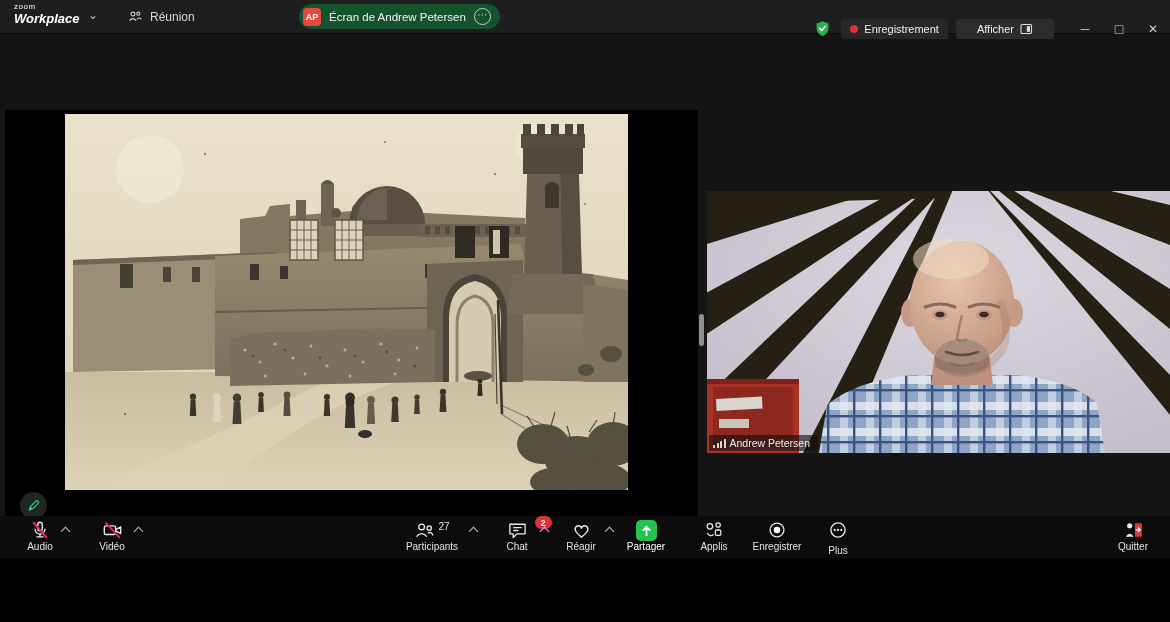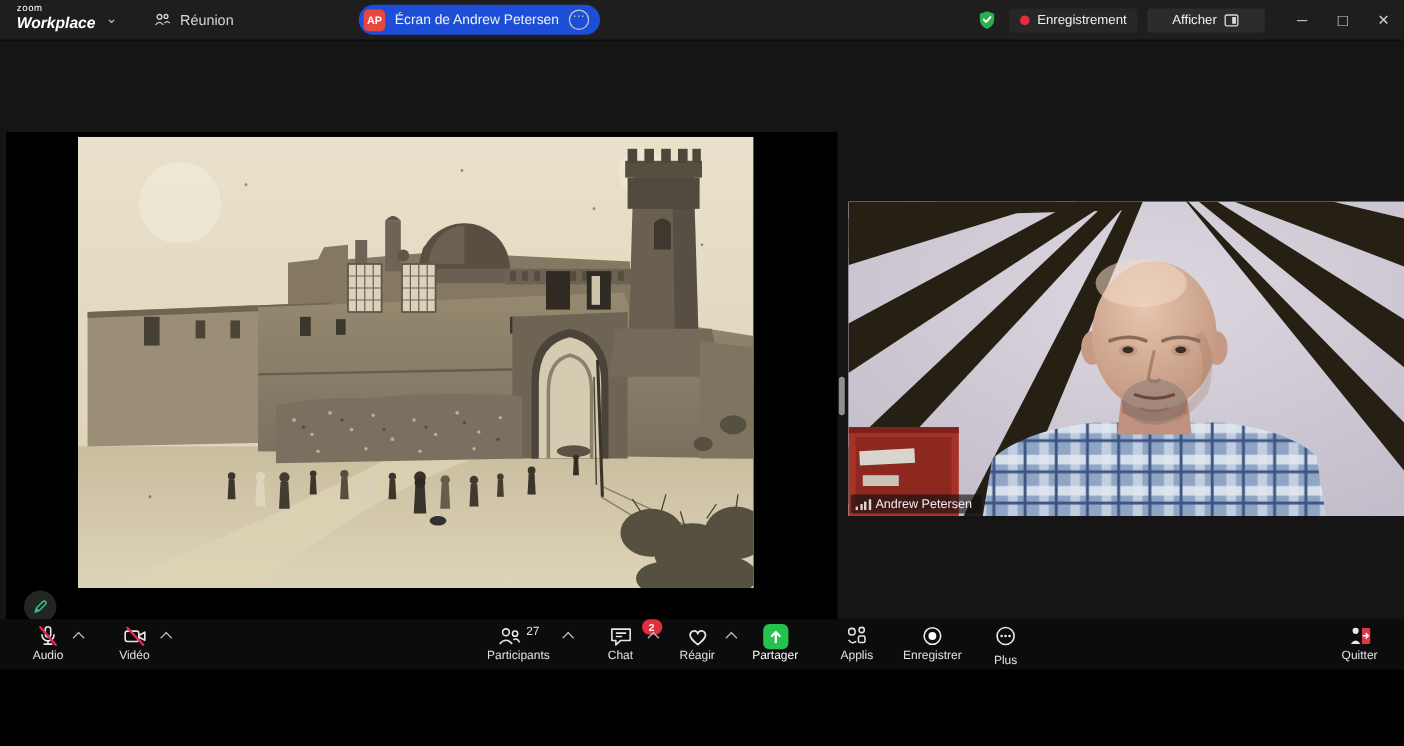--- a/index.html
+++ b/index.html
@@ -8,46 +8,46 @@
 
   
   .topbar{position:absolute;top:0;left:0;width:100%;height:33px;background:#1e1e1e;
           border-bottom:1px solid #0a0a0a;}
   .brand{position:absolute;left:14px;top:3px;line-height:1;}
   .brand .b1{font-size:8px;color:#fff;letter-spacing:.5px;}
   .brand .b2{font-size:13px;font-weight:bold;color:#fff;margin-top:1px;font-style:italic;}
   .brand-chev{position:absolute;left:88px;top:8px;font-size:12px;color:#bdbdbd;}
   .meet-tab{position:absolute;left:120px;top:0;height:33px;display:flex;align-items:center;gap:7px;
             padding:0 8px;font-size:12px;color:#d6d6d6;}
-  .share-pill{position:absolute;left:299px;top:4px;height:25px;border-radius:13px;background:#1d4ed8;
+  .share-pill{position:absolute;left:299px;top:4px;height:25px;border-radius:13px;background:#14532d;
               display:flex;align-items:center;gap:8px;padding:0 9px 0 4px;}
   .ap-avatar{width:18px;height:18px;border-radius:4px;background:#e8473f;color:#fff;font-size:9px;
              font-weight:bold;display:flex;align-items:center;justify-content:center;}
   .share-pill .lbl{font-size:11.5px;color:#f2f2f2;white-space:nowrap;}
   .pill-ellipsis{width:15px;height:15px;border:1.4px solid #c9c9c9;border-radius:50%;color:#c9c9c9;
                  font-size:10px;line-height:12px;text-align:center;}
-  .tb-right{position:absolute;right:0;top:0;height:33px;display:flex;align-items:center;}
+  .tb-right{position:absolute;right:0;top:12px;height:33px;display:flex;align-items:center;}
   .shield{margin-right:10px;display:flex;align-items:center;}
   .rec-pill{display:flex;align-items:center;gap:6px;background:#272727;border-radius:3px;
             padding:4px 9px;margin-right:8px;}
   .rec-dot{width:8px;height:8px;border-radius:50%;background:#e0303e;}
   .rec-pill span{font-size:11px;color:#f0f0f0;}
   .view-btn{display:flex;align-items:center;gap:6px;background:#2c2c2c;border-radius:3px;
             padding:4px 21px;font-size:11px;color:#f0f0f0;margin-right:14px;}
   .wbtn{width:34px;height:33px;display:flex;align-items:center;justify-content:center;
         color:#cfcfcf;font-size:12px;}
 
   
   .shared-screen{position:absolute;left:5px;top:110px;width:693px;height:421px;background:#000;}
   .photo{position:absolute;left:60px;top:4px;width:563px;height:376px;}
   .annot-btn{position:absolute;left:15px;top:382px;width:27px;height:27px;border-radius:50%;
              background:#222622;display:flex;align-items:center;justify-content:center;}
   .panel-handle{position:absolute;left:699px;top:314px;width:5px;height:32px;background:#8f8f8f;border-radius:2.5px;}
 
-  .video-tile{position:absolute;left:707px;top:168px;width:463px;height:262px;background:#cdc8d4;overflow:hidden;}
+  .video-tile{position:absolute;left:707px;top:191px;width:463px;height:262px;background:#cdc8d4;overflow:hidden;}
   .nametag{position:absolute;left:2px;bottom:2px;display:flex;align-items:center;gap:4px;
            background:rgba(15,15,15,.62);border-radius:2px;padding:2px 8px 2px 4px;}
   .nametag span{font-size:10.5px;color:#ececec;}
   .sigbars{display:flex;align-items:flex-end;gap:1.5px;height:10px;}
   .sigbars i{display:block;width:2px;background:#d8d8d8;border-radius:.5px;}
 
   
   .toolbar{position:absolute;left:0;bottom:0;width:100%;height:42px;background:#0c0c0c;}
   .tbtn{position:absolute;top:4px;display:flex;flex-direction:column;align-items:center;height:36px;}
   .tbtn .ic{height:20px;display:flex;align-items:center;justify-content:center;}

